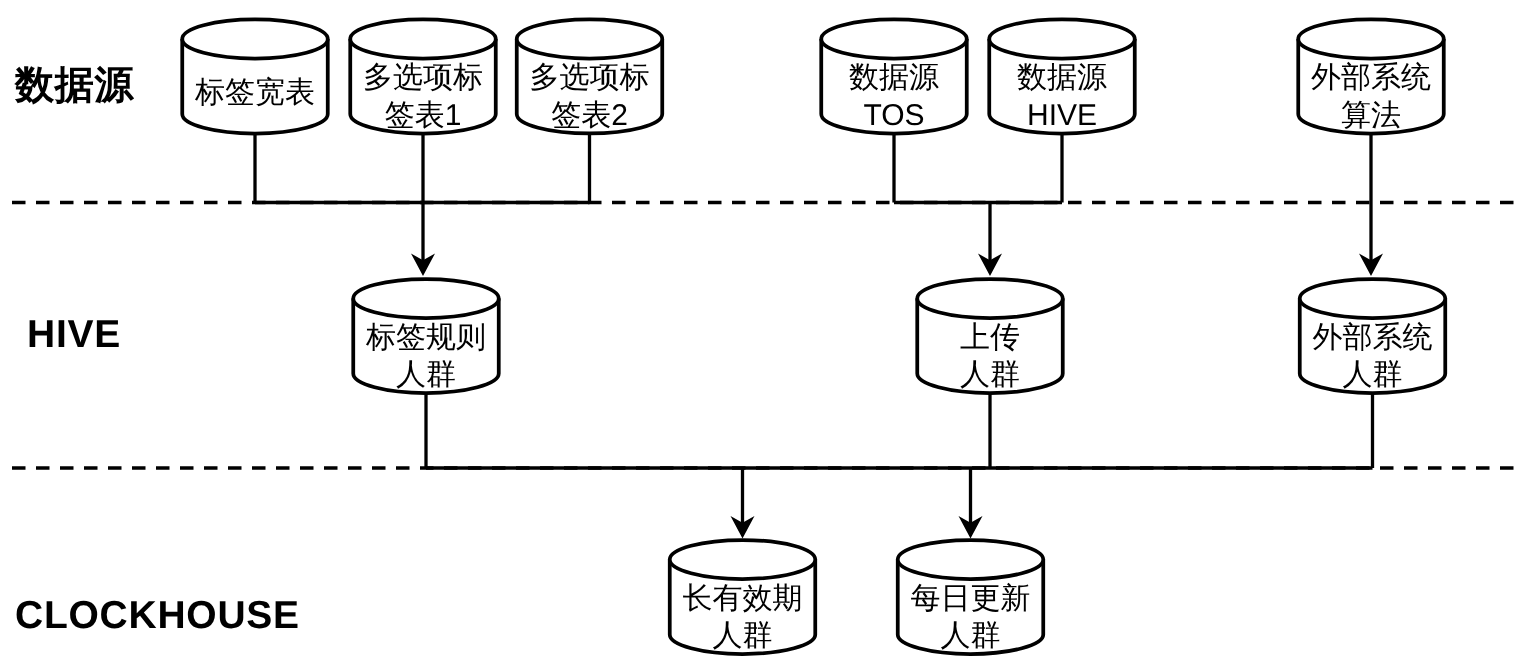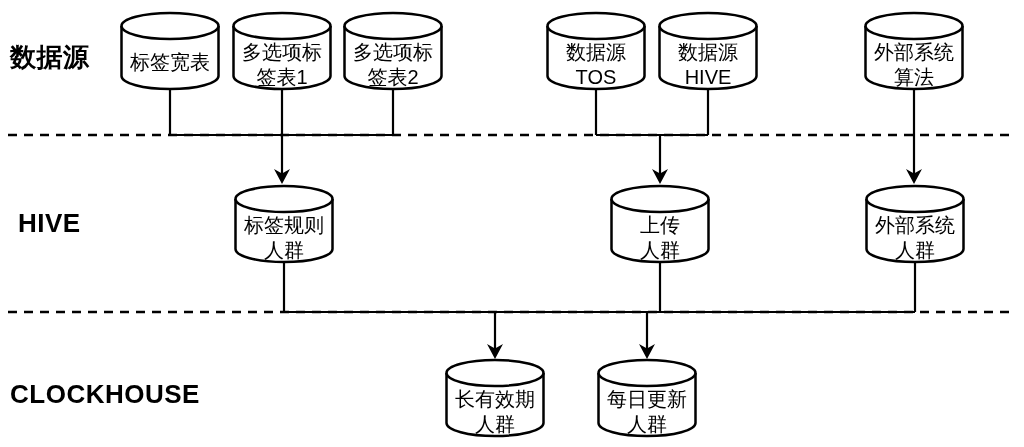--- a/index.html
+++ b/index.html
@@ -15,21 +15,21 @@
     position:absolute;
     font-weight:bold;
     font-size:26px;
     color:#000000;
     transform:translateY(-50%);
     white-space:nowrap;
     letter-spacing:0.5px;
   }
   #label-datasource{left:10px;top:57px;}
   #label-hive{left:18px;top:223px;}
-  #label-clockhouse{left:10px;top:394px;}
+  #label-clockhouse{left:10px;top:410px;}
   .dash{stroke:#000;stroke-width:2.4;stroke-dasharray:9 7;fill:none;}
   .conn{stroke:#000;stroke-width:2.2;fill:none;}
   .cyl{stroke:#000;stroke-width:2.5;fill:#ffffff;}
   .cyl-text{fill:#000;font-family:"Liberation Sans", sans-serif;}
   .arrowhead{fill:#000;stroke:none;}
 </style>
 </head>
 <body>
 
 <div id="stage">

